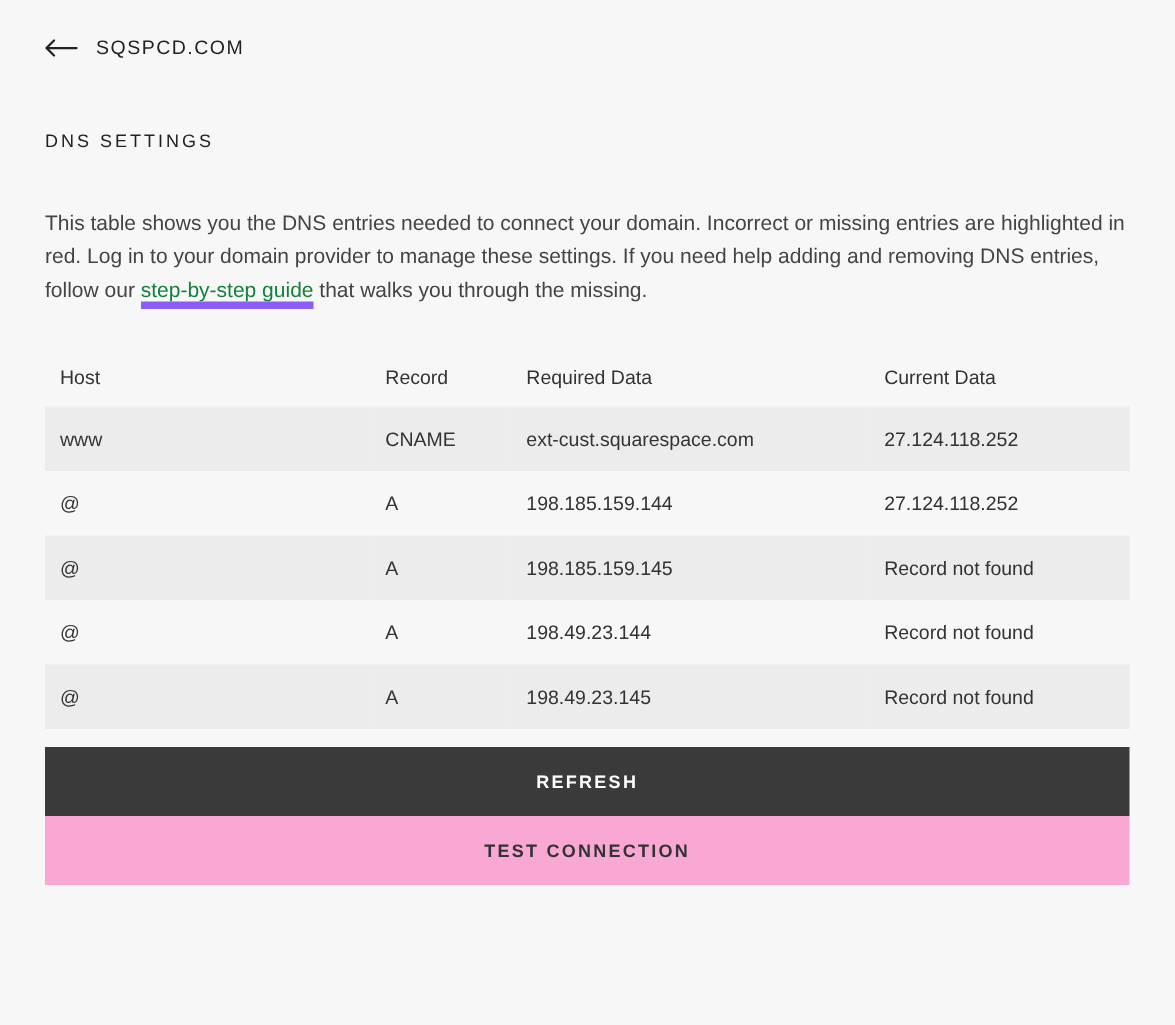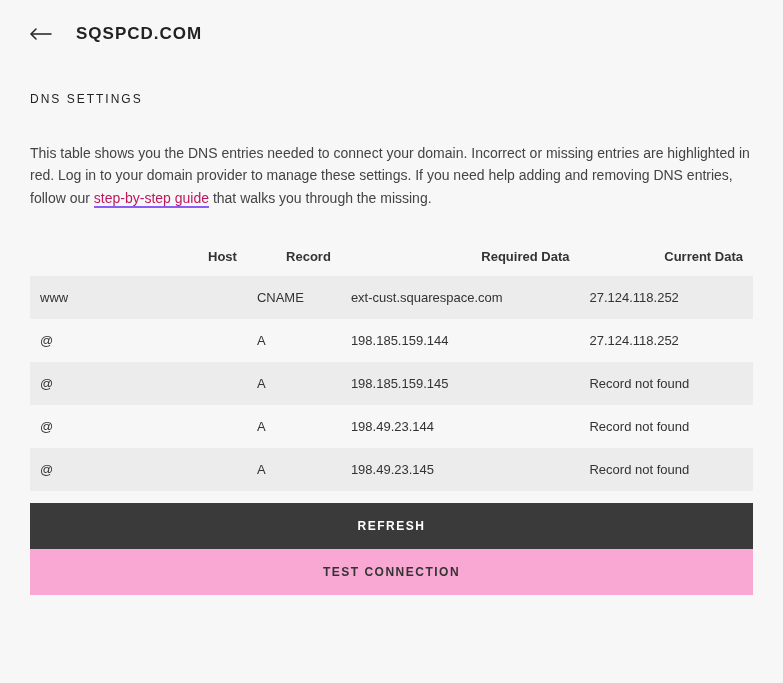--- a/index.html
+++ b/index.html
@@ -16,54 +16,53 @@
       align-items: center;
       gap: 12px;
       margin-bottom: 48px;
     }
     .back-arrow {
       display: flex;
       align-items: center;
       cursor: pointer;
     }
     .breadcrumb {
-      font-size: 17px;
+      font-size: 13px;
       letter-spacing: 1px;
-      font-weight: 700;
+      font-weight: 400;
       color: #222;
       cursor: pointer;
-      margin-left: 12px;
     }
     .page-title {
       font-size: 12px;
       letter-spacing: 2px;
       font-weight: 500;
       color: #222;
       margin-bottom: 36px;
     }
     .description {
       font-size: 14px;
       line-height: 1.6;
       color: #444;
       margin-bottom: 28px;
     }
     .description a {
-      color: #be185d;
+      color: #15803d;
       text-decoration: none;
-      border-bottom: 2px solid #8b5cf6;
+      border-bottom: 5px solid #8b5cf6;
       cursor: pointer;
     }
     .dns-table {
       width: 100%;
       border-collapse: collapse;
       margin-bottom: 12px;
     }
     .dns-table th {
-      text-align: right;
-      font-weight: 700;
+      text-align: left;
+      font-weight: 400;
       font-size: 13px;
       color: #333;
       padding: 12px 10px;
     }
     .dns-table td {
       font-size: 13px;
       color: #333;
       padding: 14px 10px;
     }
     .dns-table tbody tr:nth-child(odd) {

